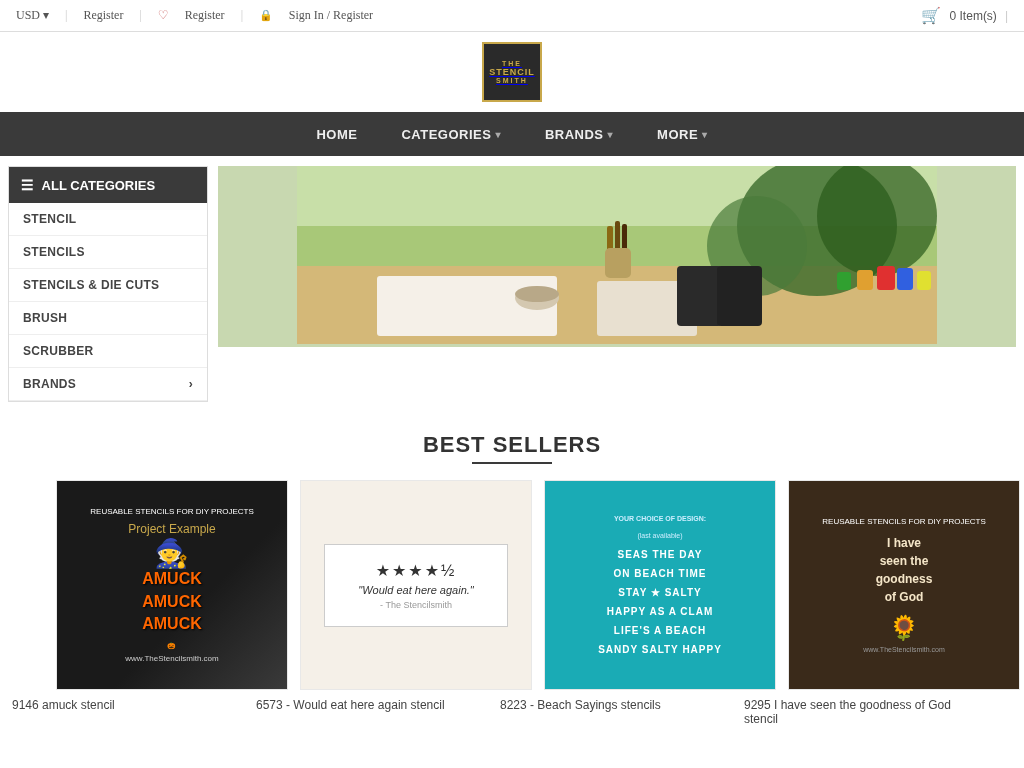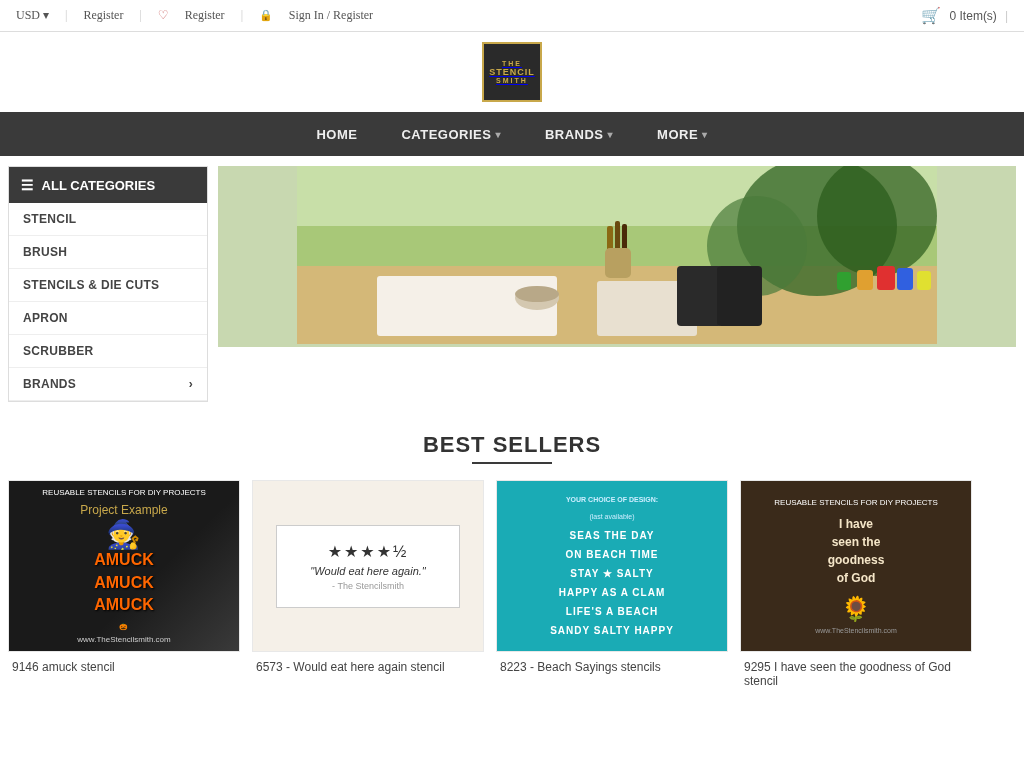--- a/index.html
+++ b/index.html
@@ -150,27 +150,28 @@
       gap: 12px;
       justify-content: flex-start;
       flex-wrap: nowrap;
     }
     .product-card {
       width: 232px;
       cursor: pointer;
     }
     .product-image-wrap {
       width: 232px;
-      height: 172px;
+      height: 210px;
       background: #fde047;
       overflow: hidden;
       display: flex;
       align-items: center;
       justify-content: center;
       border: 1px solid #e8e8e8;
+      margin-left: 48px;
     }
     .product-name {
       padding: 8px 4px 4px 4px;
       font-size: 12px;
       color: #444;
       text-align: left;
     }
 
     
     .prod1-bg { background: linear-gradient(135deg, #1a1a1a 60%, #3a3a3a 100%); position: relative; width: 100%; height: 100%; display: flex; align-items: center; justify-content: center; flex-direction: column; }
@@ -259,27 +260,27 @@
 
   <div class="sidebar">
     <div class="sidebar-header">
       <span class="menu-lines">☰</span>
       <span>ALL CATEGORIES</span>
     </div>
     <div class="sidebar-item">
       <span>STENCIL</span>
     </div>
     <div class="sidebar-item">
+      <span>STENCILS</span>
+    </div>
+    <div class="sidebar-item">
+      <span>STENCILS &amp; DIE CUTS</span>
+    </div>
+    <div class="sidebar-item">
       <span>BRUSH</span>
-    </div>
-    <div class="sidebar-item">
-      <span>STENCILS &amp; DIE CUTS</span>
-    </div>
-    <div class="sidebar-item">
-      <span>APRON</span>
     </div>
     <div class="sidebar-item">
       <span>SCRUBBER</span>
     </div>
     <div class="sidebar-item">
       <span>BRANDS</span>
       <span>›</span>
     </div>
   </div>
 

